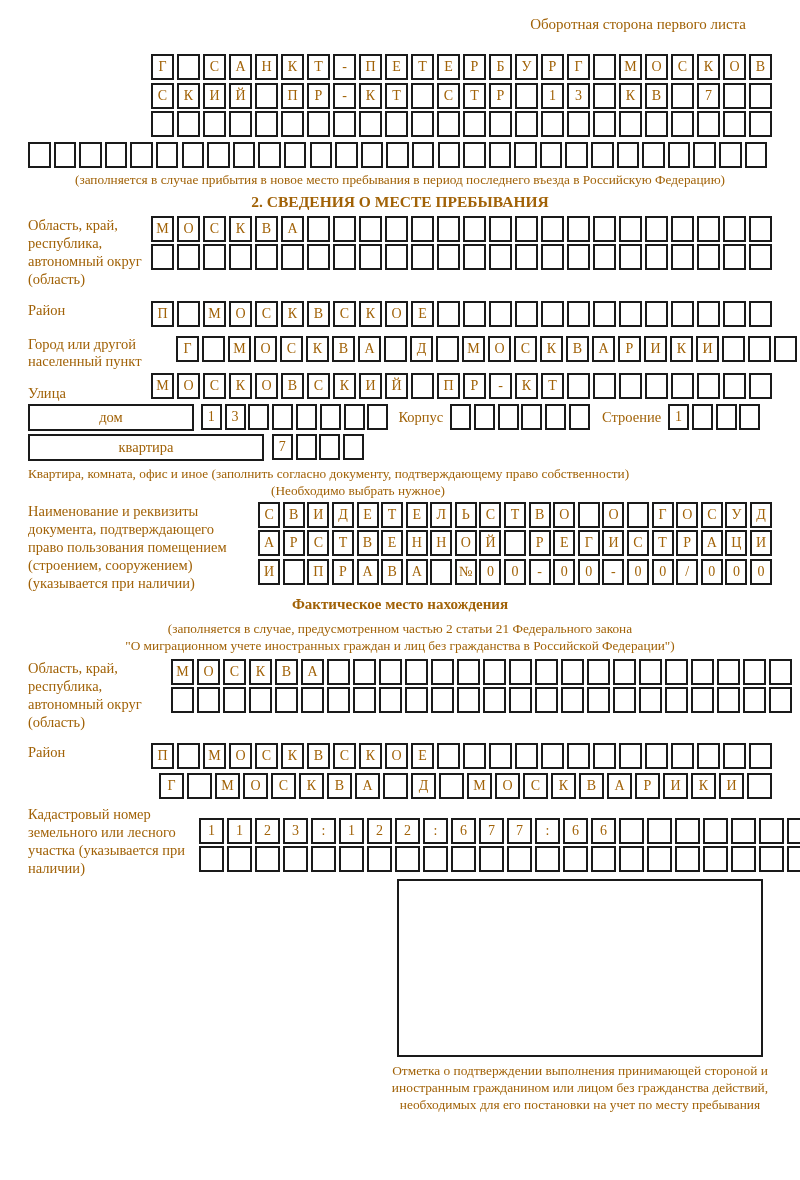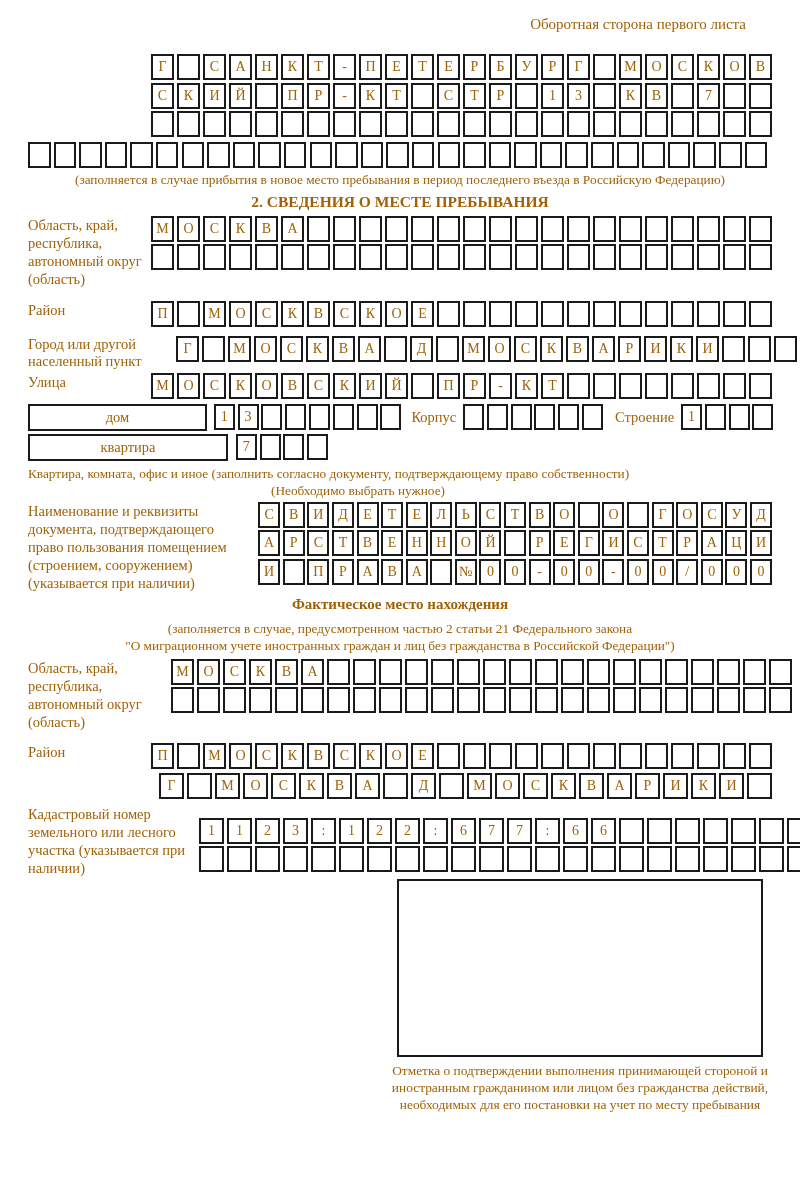--- a/index.html
+++ b/index.html
@@ -269,21 +269,21 @@
         <span class="cell">Р</span>
         <span class="cell">И</span>
         <span class="cell">К</span>
         <span class="cell">И</span>
         <span class="cell"></span>
         <span class="cell"></span>
         <span class="cell"></span>
       </div>
   </div>
 
-  <div class="frow" style="margin-top:3px;">
+  <div class="frow" style="margin-top:3px;align-items:flex-end;">
     <div class="flabel">Улица</div>
     <div class="fgrid cellrow">
         <span class="cell">М</span>
         <span class="cell">О</span>
         <span class="cell">С</span>
         <span class="cell">К</span>
         <span class="cell">О</span>
         <span class="cell">В</span>
         <span class="cell">С</span>
         <span class="cell">К</span>
@@ -300,21 +300,21 @@
         <span class="cell"></span>
         <span class="cell"></span>
         <span class="cell"></span>
         <span class="cell"></span>
         <span class="cell"></span>
         <span class="cell"></span>
       </div>
   </div>
 
   <div class="frow smc" style="margin-top:2px;">
-    <div class="wbox" style="width:179px;">дом</div>
+    <div class="wbox" style="width:166px;">дом</div>
     <div class="cells-inline" style="margin-left:4px;">
         <span class="cell">1</span>
         <span class="cell">3</span>
         <span class="cell"></span>
         <span class="cell"></span>
         <span class="cell"></span>
         <span class="cell"></span>
         <span class="cell"></span>
         <span class="cell"></span>
       </div>
@@ -330,21 +330,21 @@
     <div class="inline-label" style="margin-left:12px;">Строение</div>
     <div class="cells-inline" style="margin-left:4px;">
         <span class="cell">1</span>
         <span class="cell"></span>
         <span class="cell"></span>
         <span class="cell"></span>
       </div>
   </div>
 
   <div class="frow smc" style="margin-top:3px;">
-    <div class="wbox" style="width:200px;">квартира</div>
+    <div class="wbox" style="width:236px;">квартира</div>
     <div class="cells-inline" style="margin-left:5px;">
         <span class="cell">7</span>
         <span class="cell"></span>
         <span class="cell"></span>
         <span class="cell"></span>
       </div>
   </div>
   <div class="note" style="text-align:left;margin-top:4px;">Квартира, комната, офис и иное (заполнить согласно документу, подтверждающему право собственности)</div>
 
   <div class="note" style="width:380px;margin-left:140px;">(Необходимо выбрать нужное)</div>

